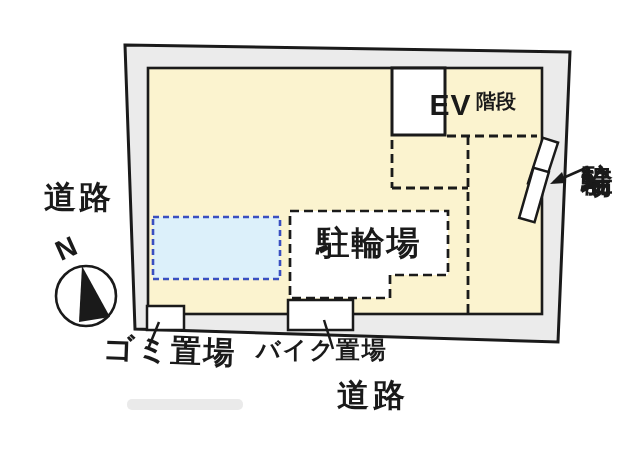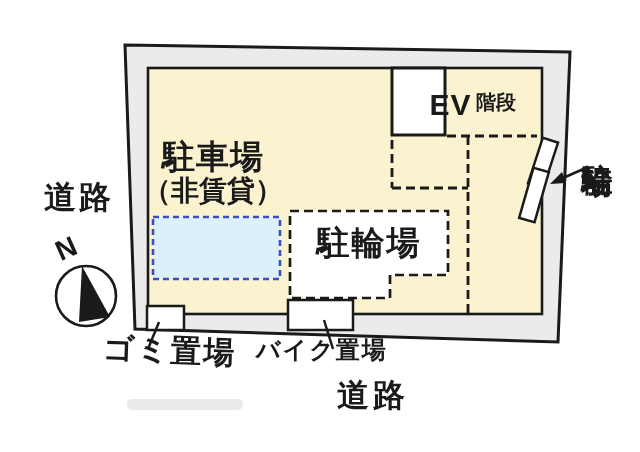--- a/index.html
+++ b/index.html
@@ -7,21 +7,21 @@
     position:relative;width:640px;height:452px;background:#fff;overflow:hidden;
     font-family:"Liberation Sans",sans-serif;color:#1a1a1a;
   }
   #plan-svg{position:absolute;left:0;top:0;}
   .lbl{position:absolute;font-weight:bold;color:#1a1a1a;white-space:nowrap;line-height:1.05;}
   .lbl-road-left{left:44px;top:181px;font-size:32px;letter-spacing:3px;}
   .lbl-parking{left:133px;top:140px;width:160px;text-align:center;}
   .lbl-parking .l1{font-size:33px;letter-spacing:1px;}
   .lbl-parking .l2{font-size:28px;margin-top:1px;}
   .lbl-ev{left:392px;top:89px;width:53px;text-align:center;font-size:30px;font-weight:600;letter-spacing:1px;margin-left:32px;}
-  .lbl-stairs{left:470px;top:92px;width:52px;text-align:center;font-size:20px;}
+  .lbl-stairs{left:470px;top:92px;width:52px;text-align:center;font-size:20px;font-family:Liberation Mono, monospace;}
   .lbl-bic-inner{left:290px;top:226px;width:158px;text-align:center;font-size:33px;letter-spacing:2px;}
   .lbl-bic-right{
     left:580px;top:138px;font-size:31px;
     writing-mode:vertical-rl;text-orientation:upright;letter-spacing:2px;
   }
   .lbl-garbage{left:103px;top:335px;font-size:31px;letter-spacing:2px;transform:rotate(2deg);}
   .lbl-moto{left:256px;top:337px;font-size:24px;letter-spacing:2px;}
   .lbl-road-bottom{left:337px;top:379px;font-size:32px;letter-spacing:4px;}
   .lbl-north{left:56px;top:234px;font-size:28px;transform:rotate(-24deg);}
 </style>
@@ -64,24 +64,20 @@
       <path d="M324,320 L333,349"></path>
       <path d="M588,167 L554,182"></path>
     </g>
     <polygon points="550,184 562,172 566,183" fill="#1A1A1A"></polygon>
 
     <rect x="127" y="399" width="116" height="11" rx="5" fill="#D8D8D8" opacity="0.55"></rect>
   </svg>
 
   <div class="lbl lbl-road-left">道路</div>
 
-  <div class="lbl lbl-parking">
-    <div class="l1">駐車場</div>
-    <div class="l2">（非賃貸）</div>
-  </div>
 
   <div class="lbl lbl-ev">EV</div>
   <div class="lbl lbl-stairs">階段</div>
   <div class="lbl lbl-bic-inner">駐輪場</div>
   <div class="lbl lbl-bic-right">駐輪場</div>
   <div class="lbl lbl-garbage">ゴミ置場</div>
   <div class="lbl lbl-moto">バイク置場</div>
   <div class="lbl lbl-road-bottom">道路</div>
   <div class="lbl lbl-north">N</div>
 </div>

